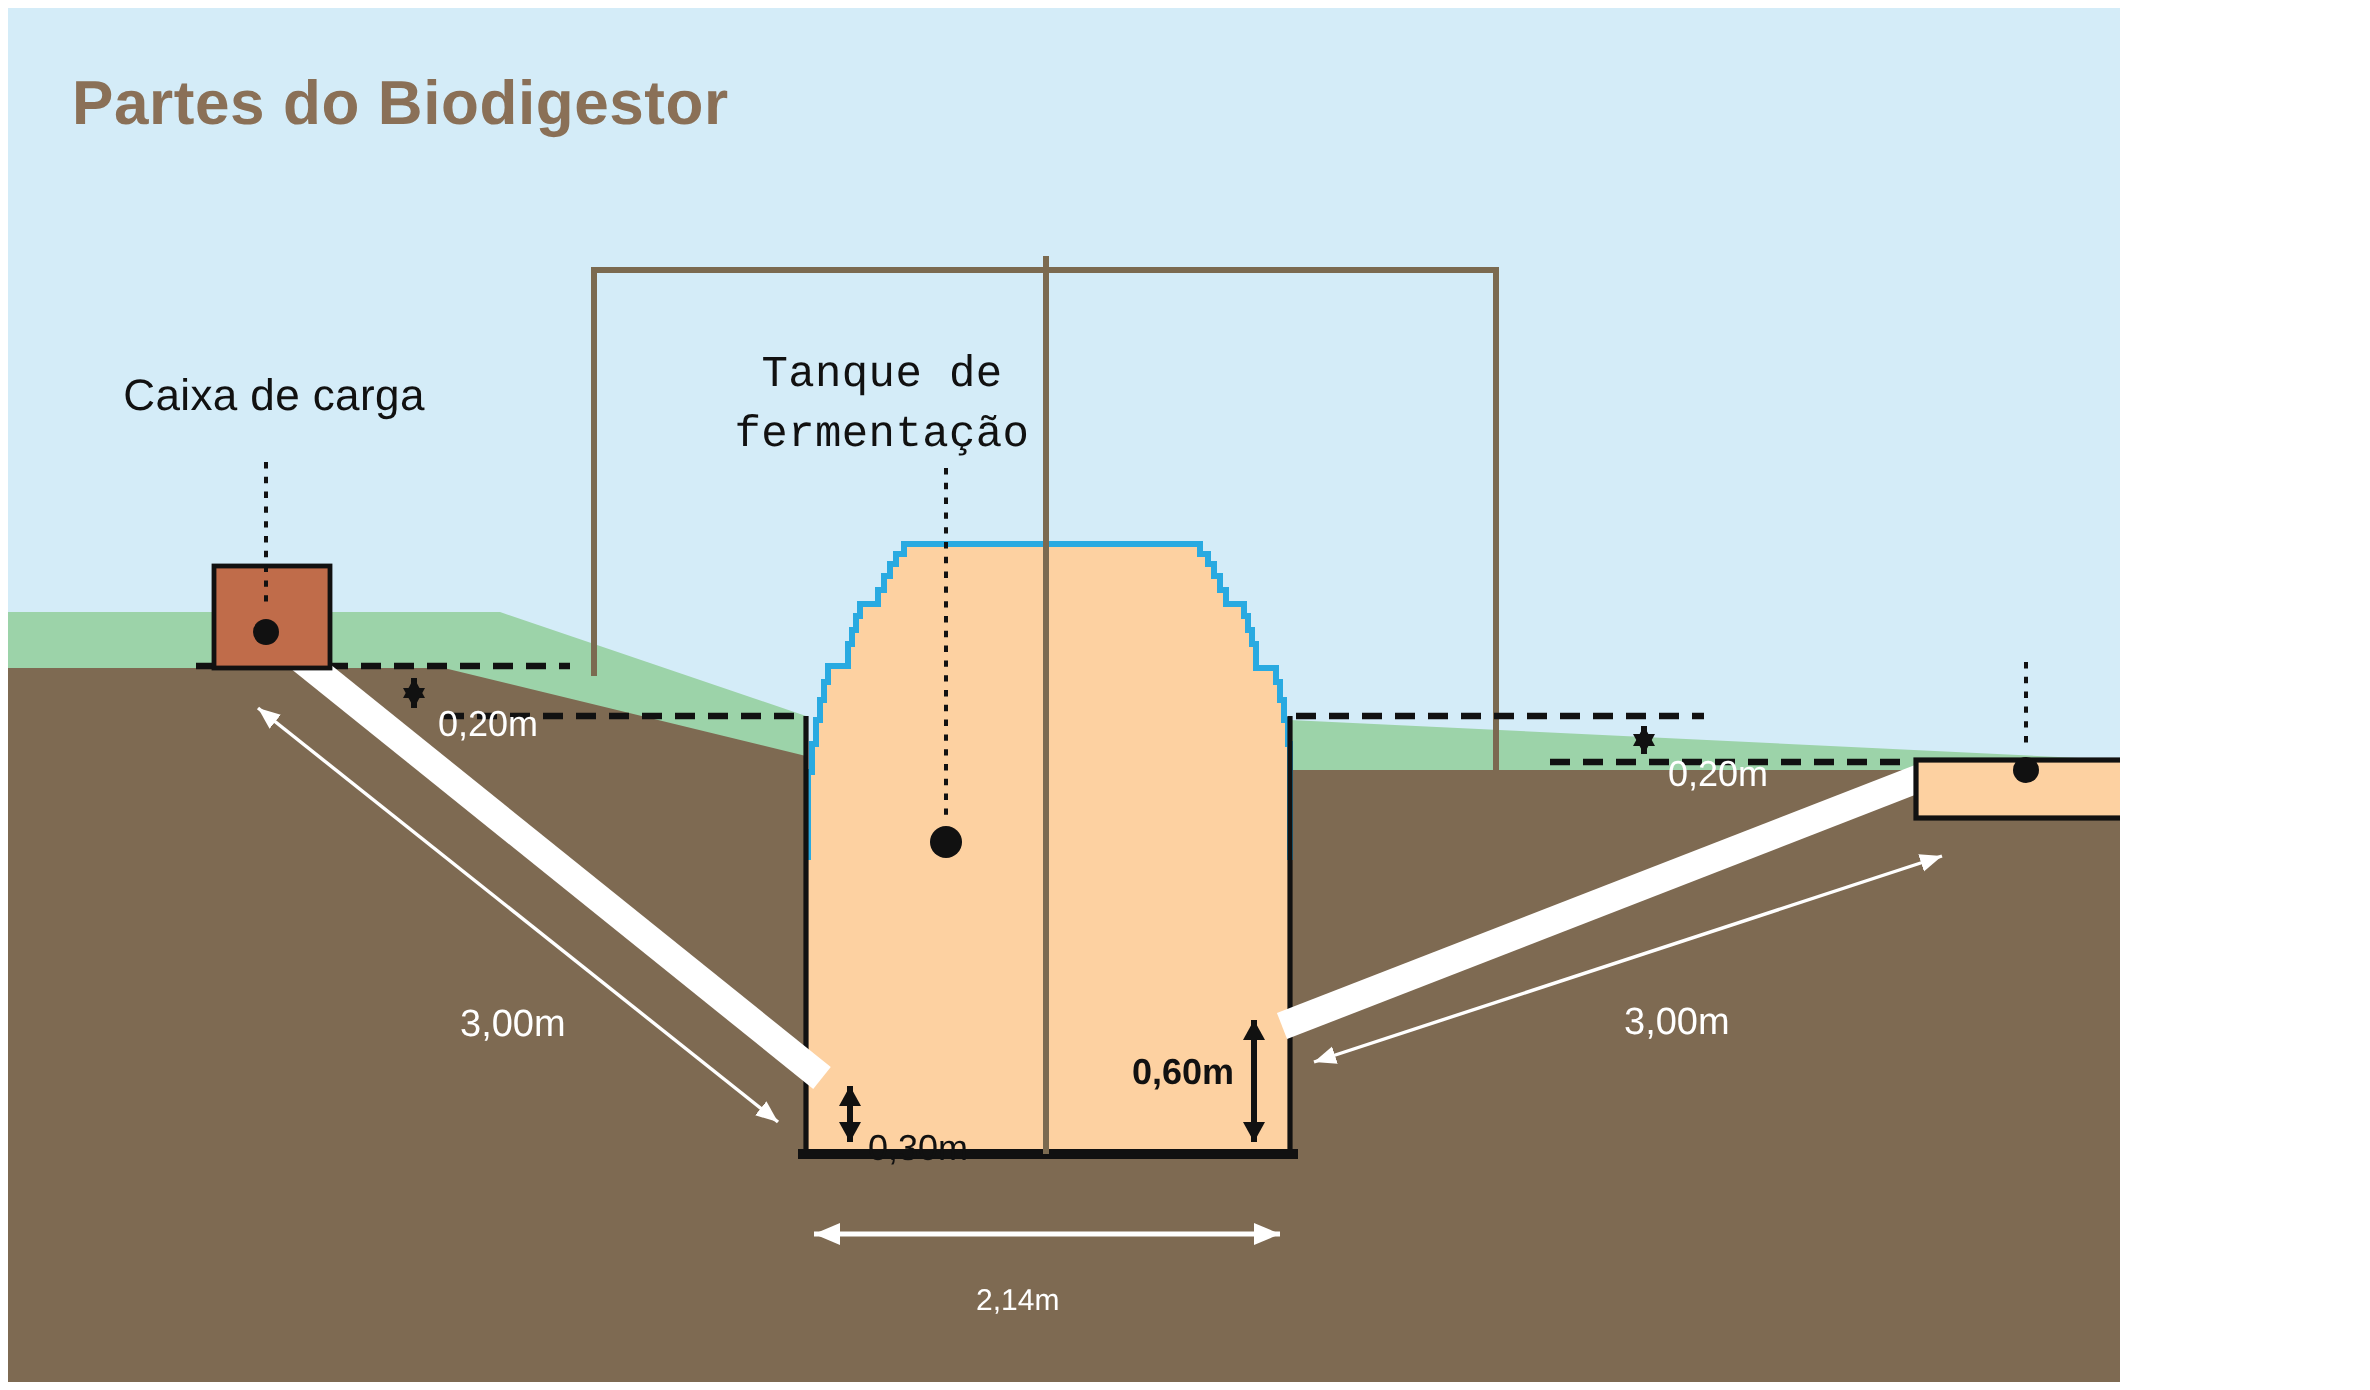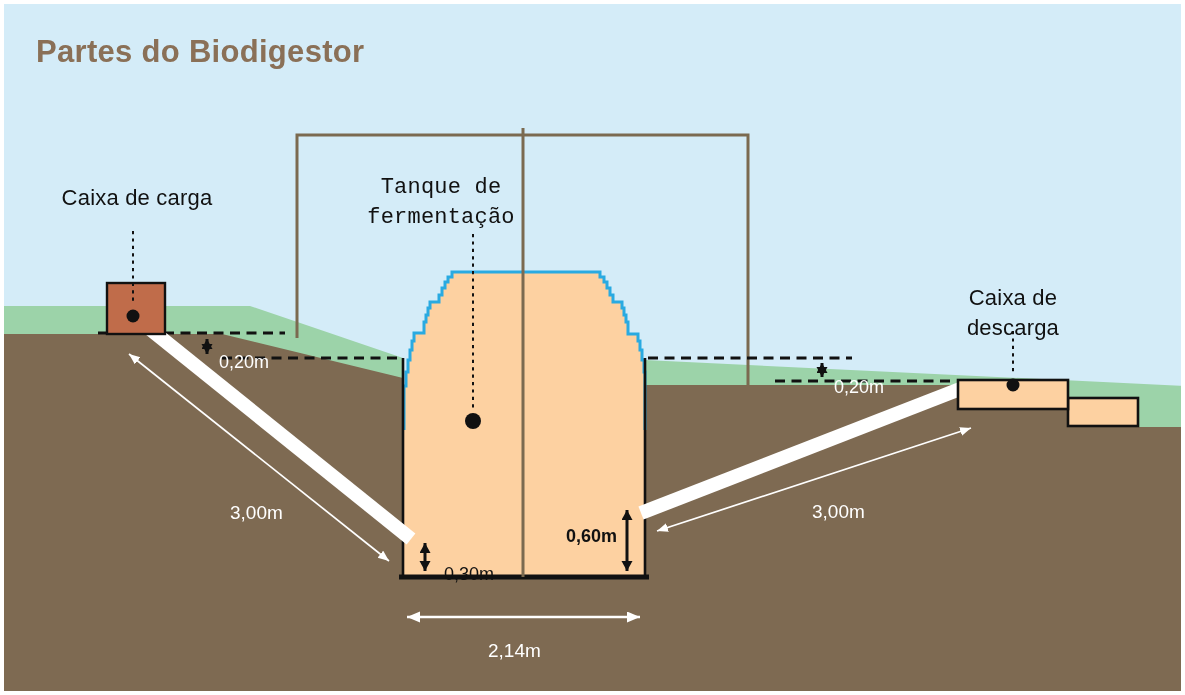--- a/index.html
+++ b/index.html
@@ -1,18 +1,18 @@
 <!DOCTYPE html>
 <html style="--sky: #d4ecf8; --grass: #9cd3a9; --soil: #7e6a52; --tank-fill: #fdd1a1; --tank-outline: #29aae1; --load-box-fill: #c06c4a; --frame-line: #7b6a50; --title-text: #8a7057; --ink: #111111; --paper: #ffffff;"><head>
 <meta charset="utf-8">
 <style>
   html,body{margin:0;padding:0;background:#fff;}
   .stage{
     position:relative;
-    width:1185px;height:695px;
+    width:1060px;height:695px;
     overflow:hidden;
     font-family:"Liberation Sans","DejaVu Sans",sans-serif;
   }
   .stage svg{position:absolute;left:0;top:0;}
 
   
   .sky{fill:var(--sky);}
   .grass{fill:var(--grass);}
   .soil{fill:var(--soil);}
   .tank{fill:var(--tank-fill);}
@@ -44,23 +44,23 @@
     font-size:31px;font-weight:bold;letter-spacing:.3px;
     color:var(--title-text);text-align:left;
   }
   #lbl-carga{left:57px;top:167px;width:160px;}
   #lbl-tanque{left:351px;top:157px;width:180px;font-family:Liberation Mono, monospace;}
   #lbl-descarga{left:933px;top:267px;width:160px;}
   #m-020-left{left:219px;top:336px;}
   #m-020-right{left:834px;top:361px;}
   #m-300-left{left:230px;top:487px;font-size:19px;}
   #m-300-right{left:812px;top:486px;font-size:19px;}
-  #m-030{left:444px;top:548px;}
+  #m-030{left:434px;top:548px;}
   #m-060{left:566px;top:510px;font-weight:bold;}
-  #m-214{left:488px;top:625px;font-size:19px;}
+  #m-214{left:488px;top:625px;font-size:15px;}
 </style>
 </head>
 <body>
 
 <div class="stage">
 
   <svg width="1185" height="695" viewBox="0 0 1185 695">
     <defs>
       <marker id="head-w-sm" markerUnits="userSpaceOnUse" markerWidth="12" markerHeight="10" refX="11" refY="4.5" orient="auto-start-reverse">
         <path class="mk-w" d="M0,0 L11,4.5 L0,9 Z"></path>
@@ -129,21 +129,20 @@
     <line class="arrow-w" x1="129" y1="354" x2="389" y2="561" marker-start="url(#head-w-sm)" marker-end="url(#head-w-sm)"></line>
     <line class="arrow-w" x1="657" y1="531" x2="971" y2="428" marker-start="url(#head-w-sm)" marker-end="url(#head-w-sm)"></line>
 
     <rect class="border-frame" x="2" y="2" width="1181" height="691"></rect>
   </svg>
 
   <div class="title">Partes do Biodigestor</div>
 
   <div class="lbl part-label" id="lbl-carga">Caixa de carga</div>
   <div class="lbl part-label" id="lbl-tanque">Tanque de fermentação</div>
-  <div class="lbl part-label" id="lbl-descarga">Caixa de descarga</div>
 
   <div class="lbl meas white" id="m-020-left">0,20m</div>
   <div class="lbl meas white" id="m-020-right">0,20m</div>
   <div class="lbl meas white" id="m-300-left">3,00m</div>
   <div class="lbl meas white" id="m-300-right">3,00m</div>
   <div class="lbl meas black" id="m-030">0,30m</div>
   <div class="lbl meas black" id="m-060">0,60m</div>
   <div class="lbl meas white" id="m-214">2,14m</div>
 </div>
 

